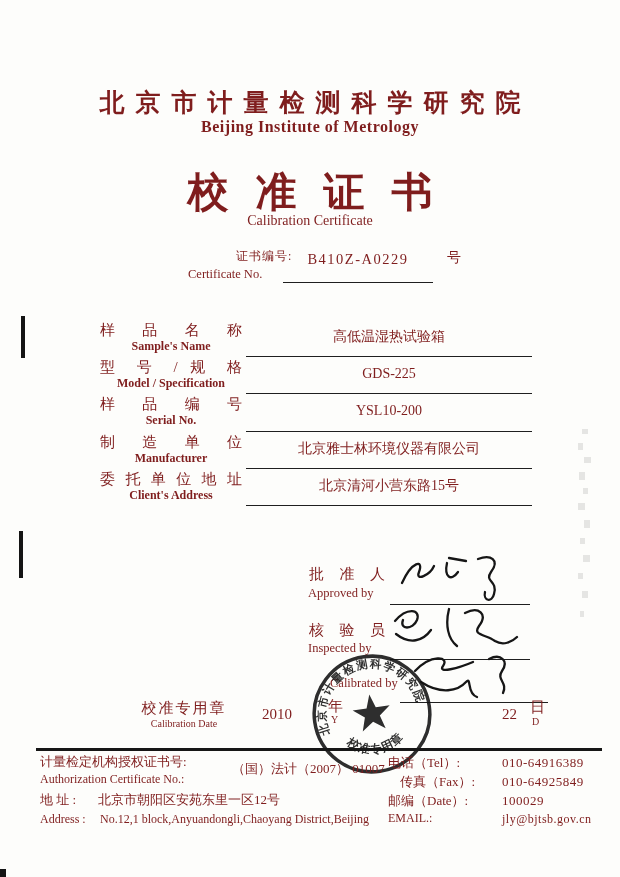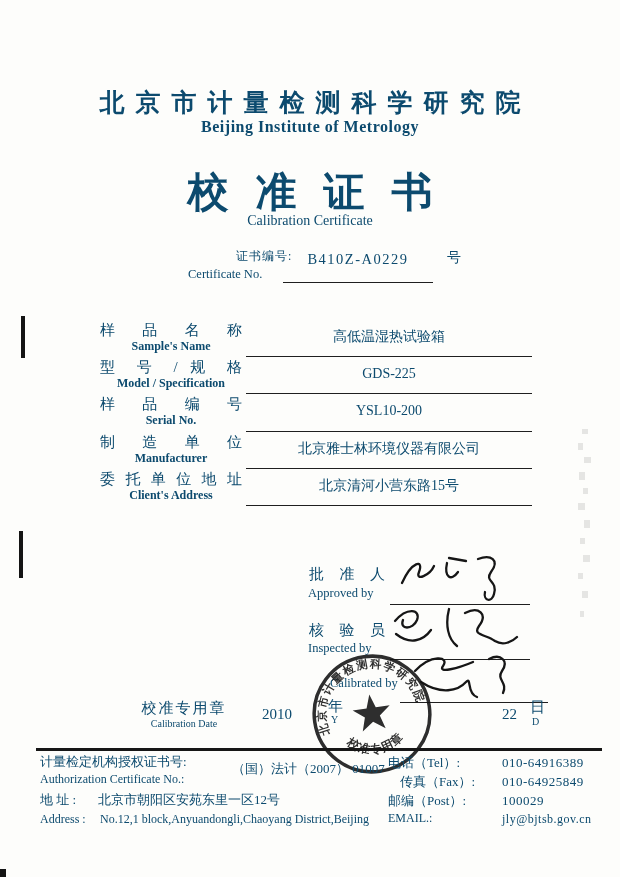--- a/index.html
+++ b/index.html
@@ -1,19 +1,19 @@
 <!DOCTYPE html>
 <html><head>
 <meta charset="utf-8">
 <style>
   * { margin:0; padding:0; box-sizing:border-box; }
   body { background:#e8e8e8; font-family:"Liberation Serif","DejaVu Serif",serif; }
   .page {
     position:relative; width:620px; height:877px; margin:0 auto;
-    background:#fdfdfb; color:#0c4a6e; overflow:hidden;
+    background:#fdfdfb; color:#7f1d1d; overflow:hidden;
   }
   .abs { position:absolute; }
   .center { left:0; right:0; text-align:center; }
   .cn { font-family:"Liberation Serif","DejaVu Serif",serif; }
   .en { font-family:"Liberation Serif","DejaVu Serif",serif; }
 
   .inst-cn { top:86px; font-size:25px; font-weight:bold; letter-spacing:11px; text-indent:11px; }
   .inst-en { top:118px; font-size:16px; font-weight:bold; letter-spacing:.5px; }
   .title-cn { top:165px; font-size:41px; font-weight:bold; letter-spacing:27px; text-indent:27px; }
   .title-en { top:213px; font-size:14px; font-weight:normal; }
@@ -147,21 +147,21 @@
   <div class="abs f12 en" style="left:40px; top:772px;">Authorization Certificate No.:</div>
   <div class="abs f13 cn" style="left:232px; top:760px;">（国）法计（2007）  01007</div>
 
   <div class="abs f13 cn" style="left:388px; top:754px;">电话（Tel）:</div>
   <div class="abs f13" style="left:502px; top:755px; letter-spacing:.5px;">010-64916389</div>
   <div class="abs f13 cn" style="left:400px; top:773px;">传真（Fax）:</div>
   <div class="abs f13" style="left:502px; top:774px; letter-spacing:.5px;">010-64925849</div>
 
   <div class="abs f13 cn" style="left:40px; top:791px;">地 址 :</div>
   <div class="abs f13 cn" style="left:98px; top:791px;">北京市朝阳区安苑东里一区12号</div>
-  <div class="abs f13 cn" style="left:388px; top:792px;">邮编（Post）:</div>
+  <div class="abs f13 cn" style="left:388px; top:792px;">邮编（Date）:</div>
   <div class="abs f13" style="left:502px; top:793px; letter-spacing:.5px;">100029</div>
 
   <div class="abs f12 en" style="left:40px; top:812px;">Address :</div>
   <div class="abs f12 en" style="left:100px; top:812px;">No.12,1 block,Anyuandongli,Chaoyang District,Beijing</div>
   <div class="abs f12 en" style="left:388px; top:811px;">EMAIL.:</div>
   <div class="abs f12" style="left:502px; top:812px; letter-spacing:.5px;">jly@bjtsb.gov.cn</div>
 
   <div class="abs mark" style="left:21px; top:316px; width:3.5px; height:42px;"></div>
   <div class="abs mark" style="left:19px; top:531px; width:4px; height:47px;"></div>
   <div class="abs mark" style="left:0px; top:869px; width:6px; height:8px;"></div>

